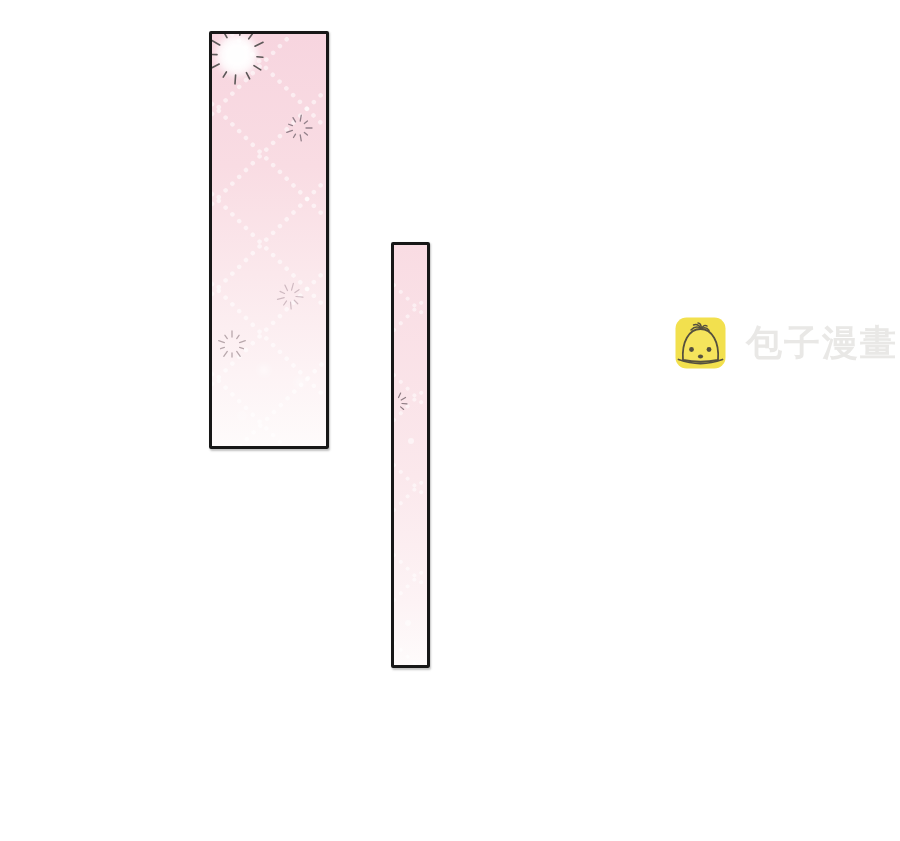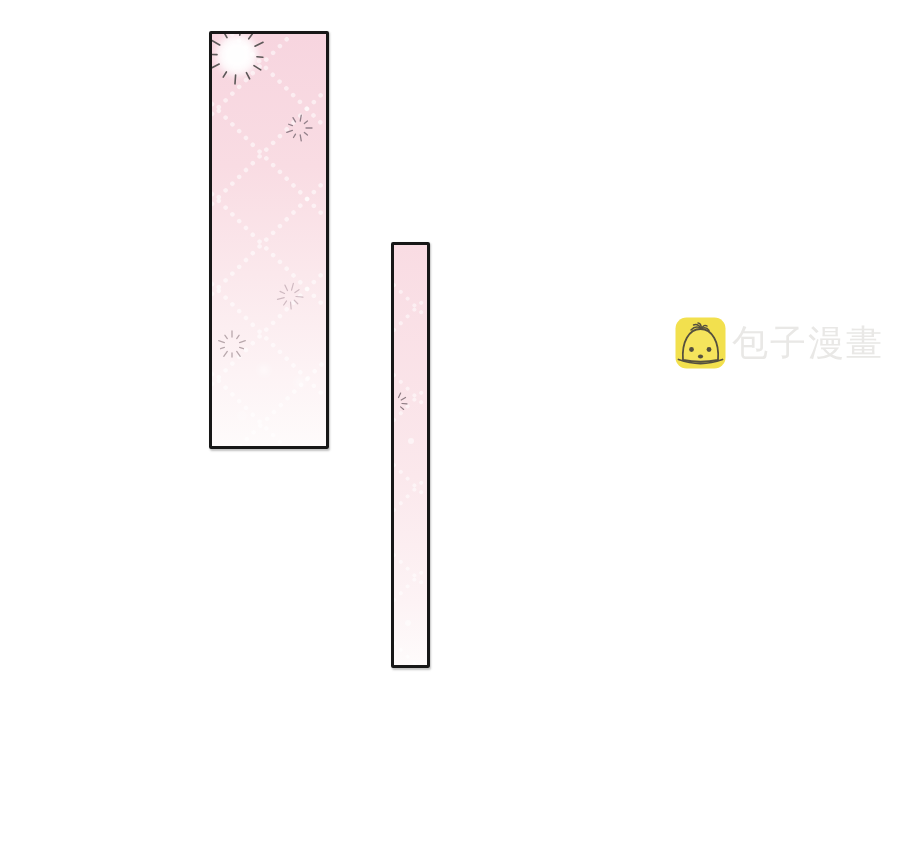--- a/index.html
+++ b/index.html
@@ -52,25 +52,25 @@
   .logo {
     position: absolute;
     left: 675px; top: 317px;
     display: flex;
     align-items: center;
   }
 
   .logo-icon { width: 51px; height: 52px; display: block; }
 
   .logo-text {
-    margin-left: 6px;
+    margin-left: 20px;
     font-size: 36px;
     line-height: 52px;
     letter-spacing: 2px;
-    font-weight: 400;
+    font-weight: 700;
     color: var(--logo-text, #e9e8e6);
     white-space: nowrap;
     user-select: none;
   }
 </style>
 </head>
 <body>
 
 <div class="stage">
 

